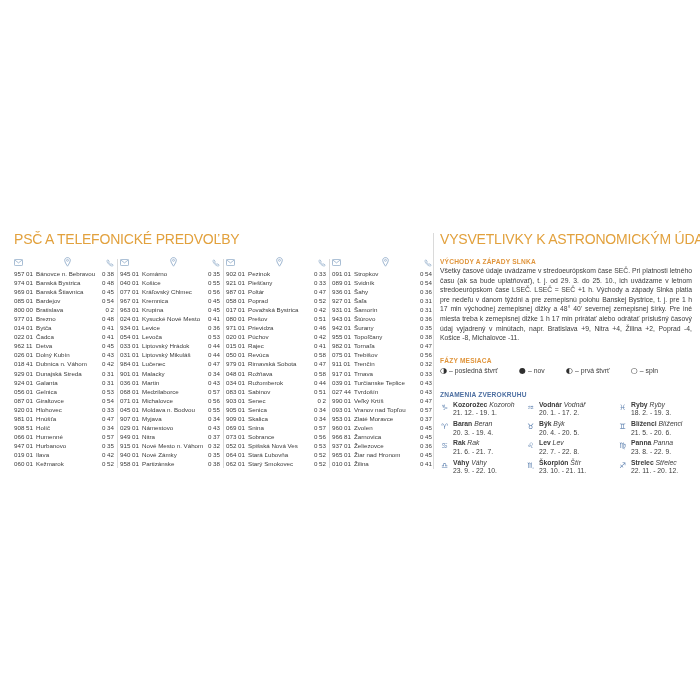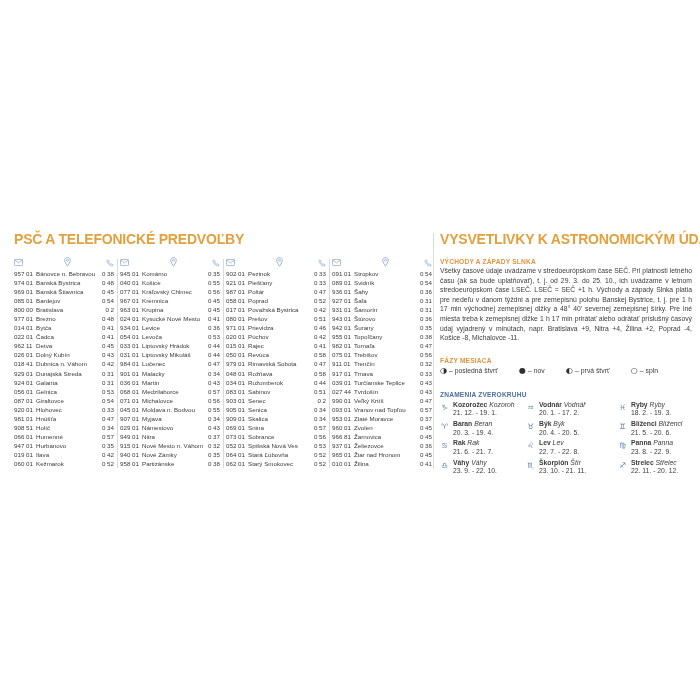--- a/index.html
+++ b/index.html
@@ -1,20 +1,20 @@
 <!DOCTYPE html>
 <html><head>
 <meta charset="utf-8">
 <style>
   * { margin:0; padding:0; box-sizing:border-box; }
   html,body { background:#ffffff; }
   body { width:700px; height:700px; font-family:"Liberation Sans", sans-serif; }
   .canvas { position:relative; width:700px; height:700px; background:#ffffff; overflow:hidden; }
 
-  .page-title { font-weight:bold; font-size:14px; letter-spacing:-0.2px; color:#E2A13D; white-space:nowrap; }
+  .page-title { font-weight:normal; font-size:14px; letter-spacing:-0.2px; color:#E2A13D; white-space:nowrap; }
   .left-title { position:absolute; left:14px; top:231px; }
 
   .gutter { position:absolute; left:433px; top:233px; width:1px; height:236px; background:#DADADA; }
 
   
   .phone-directory { position:absolute; left:14px; top:256px; display:flex; align-items:stretch; }
   .pcol { width:100px; }
   .vdiv { width:1px; background:#DADADA; margin:3px 2px 0 3px; }
   .prow { display:flex; align-items:baseline; height:9.05px; line-height:9.05px; font-size:6.2px; color:#3B3B3B; white-space:nowrap; }
   .phead { height:12px; align-items:center; margin-bottom:1px; }

